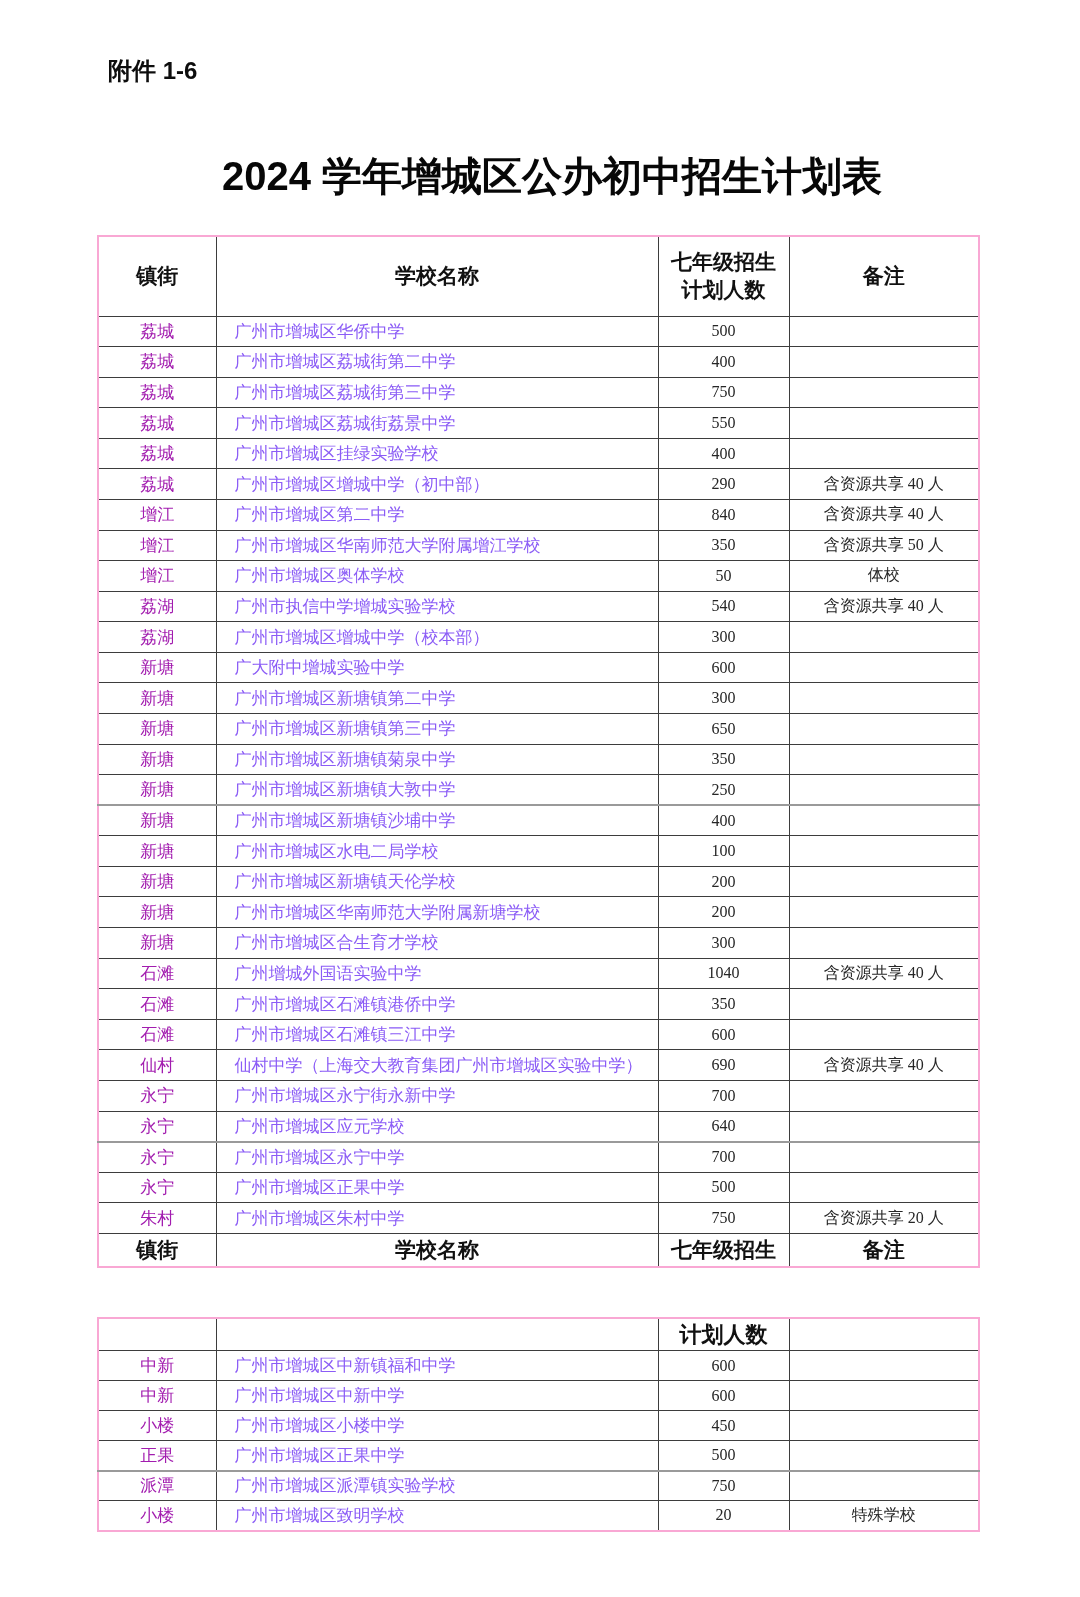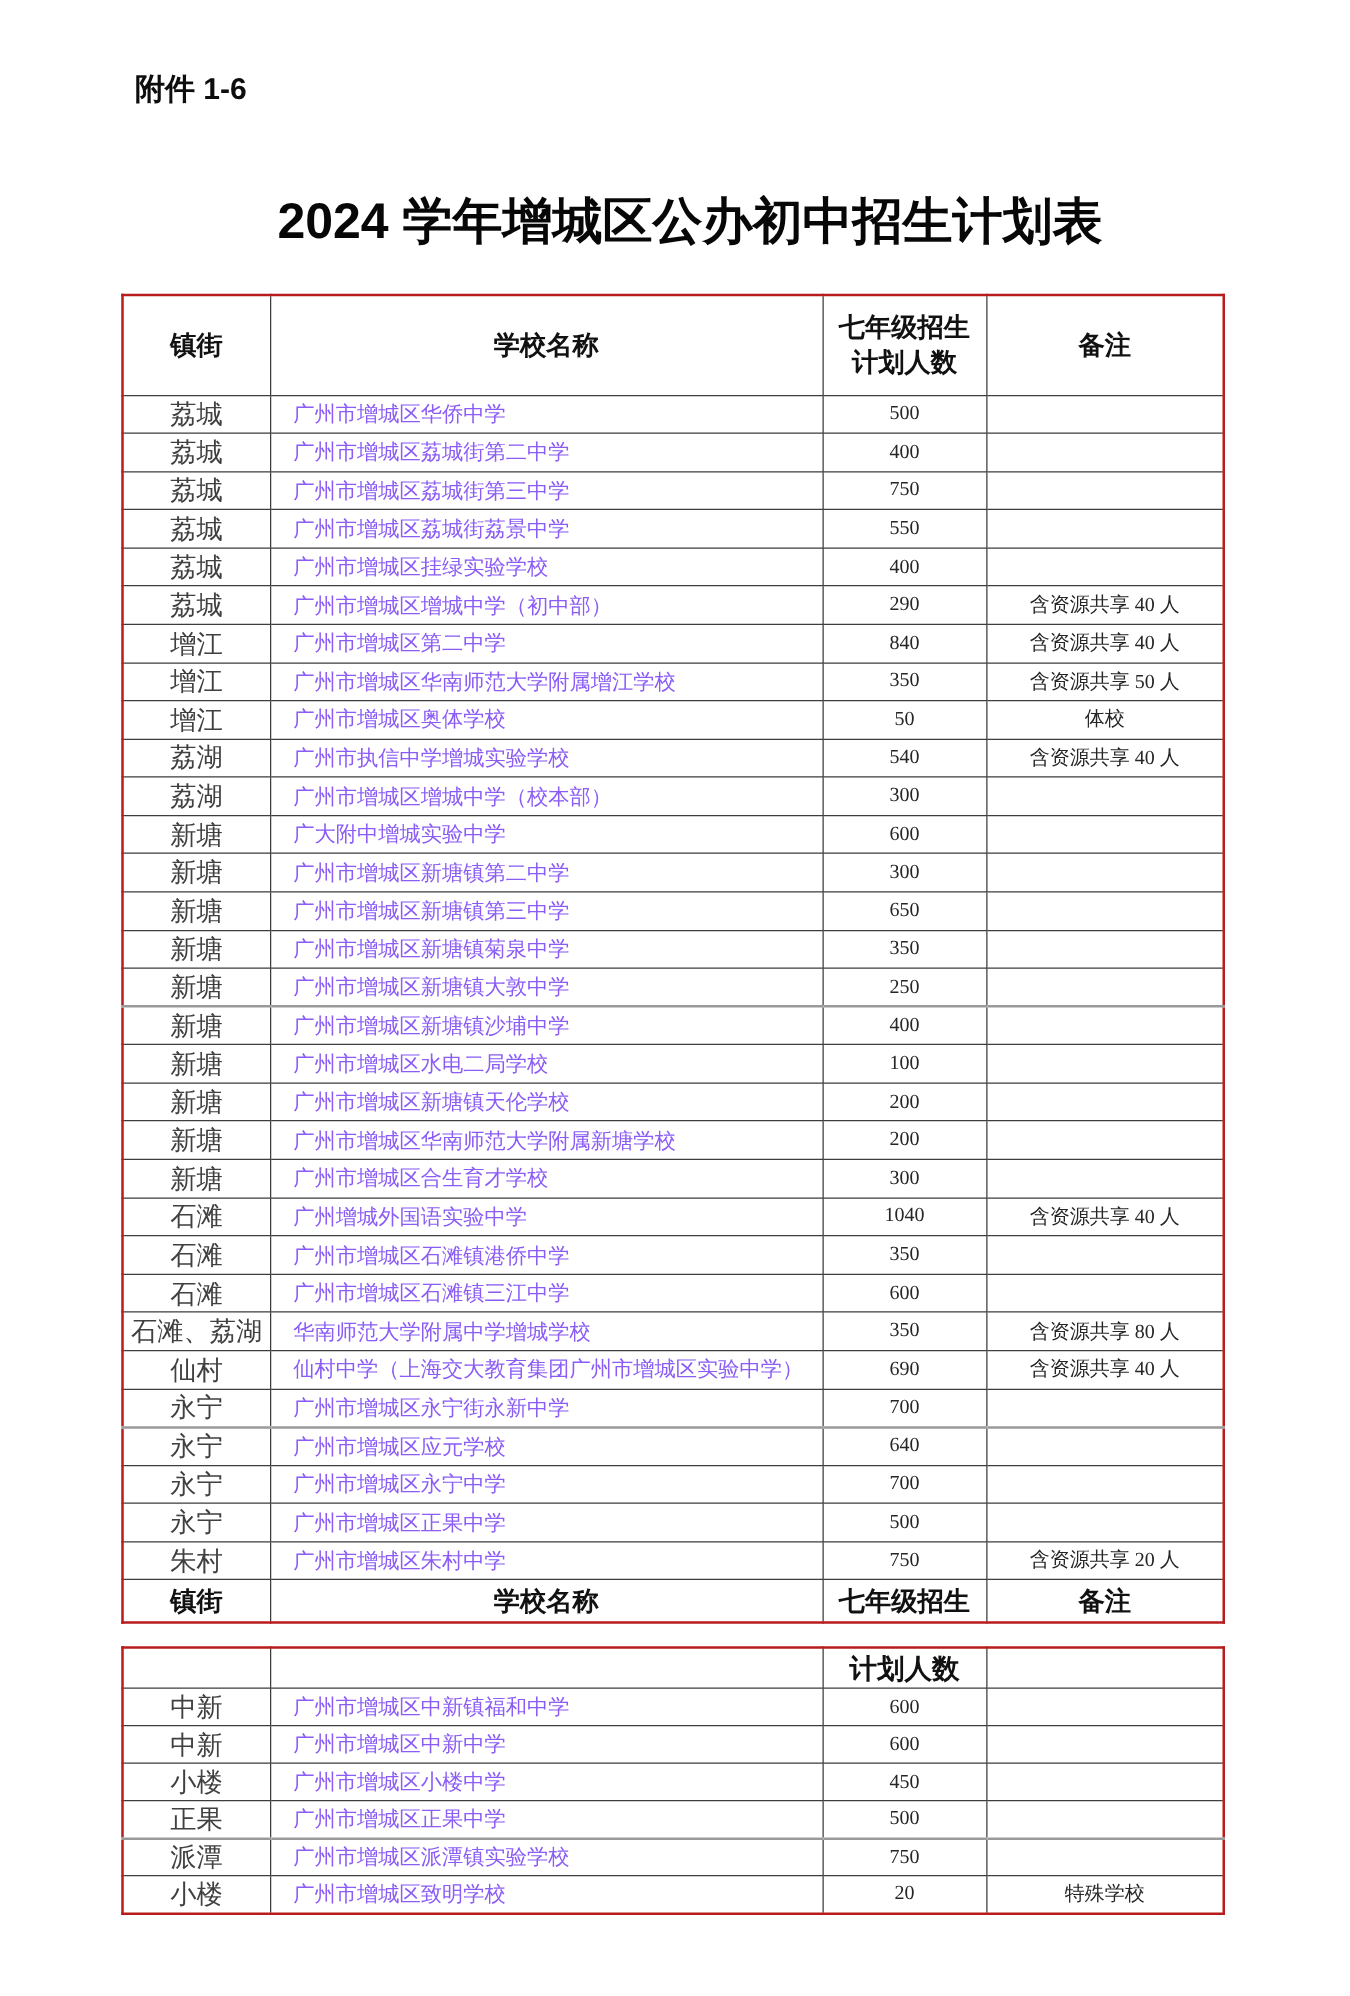--- a/index.html
+++ b/index.html
@@ -19,21 +19,21 @@
     position:absolute;left:0;top:137px;width:1080px;
     text-align:center;
     font-family:"Liberation Sans", sans-serif;
     font-size:40px;font-weight:700;color:#070707;
     margin:12px;
   }
   table{
     position:absolute;left:97px;
     width:881px;
     border-collapse:collapse;table-layout:fixed;
-    border:2px solid #b91c1c;
+    border:2px solid #f9a8d4;
   }
   .t1{top:235px;}
   .t2{top:1317px;}
   th,td{
     border:1px solid #3d3d3d;
     padding:0;overflow:hidden;white-space:nowrap;
     vertical-align:middle;
   }
   col.c-town{width:118px;}
   col.c-school{width:442px;}
@@ -44,21 +44,21 @@
   .t1 tbody tr{height:30.58px;}
   .t1 tr.footer-row{height:34px;}
   .t2 tr.head-row{height:31px;}
   .t2 tbody tr{height:30px;}
 
   thead th{
     font-size:21px;font-weight:700;color:#111;text-align:center;
   }
   th.plan-head div{line-height:1.35;}
 
-  td.town{text-align:center;font-size:21px;color:#404040;}
+  td.town{text-align:center;font-size:17px;color:#a21caf;}
   td.school{text-align:left;padding-left:18px;font-size:17px;color:#8b5cf6;}
   td.plan{text-align:center;font-size:16px;color:#262626;}
   td.remark{text-align:center;font-size:16px;color:#262626;}
 
   tr.footer-row td{
     font-size:21px;font-weight:700;color:#111;text-align:center;
   }
   .t2 tr.head-row td{height:31px;}
   .t2 td.head-plan{
     font-size:22px;font-weight:700;color:#111;text-align:center;
@@ -233,26 +233,20 @@
         <td class="plan">350</td>
         <td class="remark"></td>
       </tr>
       <tr>
         <td class="town">石滩</td>
         <td class="school">广州市增城区石滩镇三江中学</td>
         <td class="plan">600</td>
         <td class="remark"></td>
       </tr>
       <tr>
-        <td class="town">石滩、荔湖</td>
-        <td class="school">华南师范大学附属中学增城学校</td>
-        <td class="plan">350</td>
-        <td class="remark">含资源共享 80 人</td>
-      </tr>
-      <tr>
         <td class="town">仙村</td>
         <td class="school">仙村中学（上海交大教育集团广州市增城区实验中学）</td>
         <td class="plan">690</td>
         <td class="remark">含资源共享 40 人</td>
       </tr>
       <tr>
         <td class="town">永宁</td>
         <td class="school">广州市增城区永宁街永新中学</td>
         <td class="plan">700</td>
         <td class="remark"></td>

